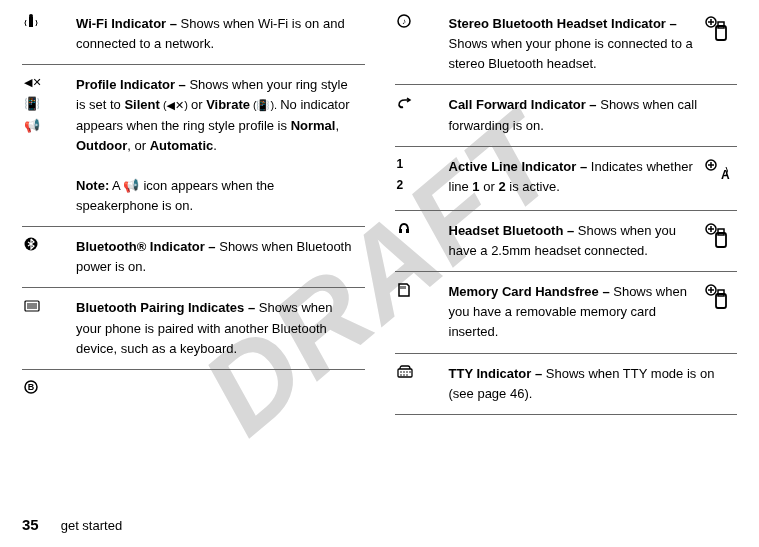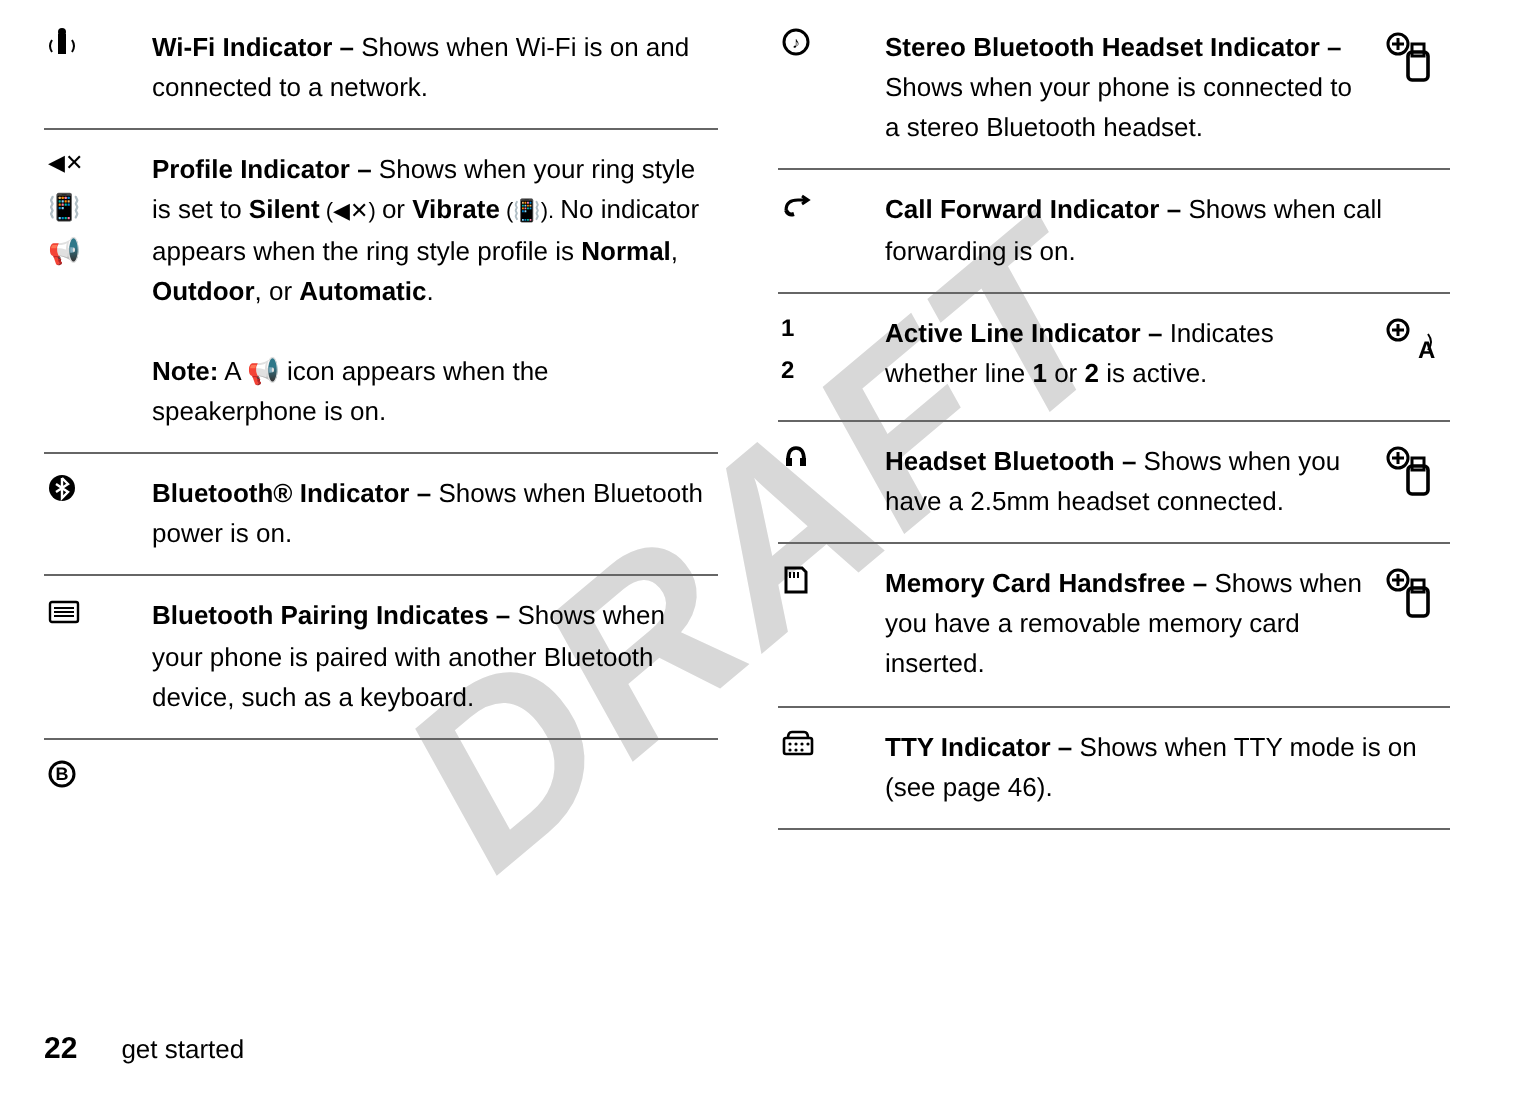--- a/index.html
+++ b/index.html
@@ -24,21 +24,21 @@
       color: #d8d8d8;
       z-index: 0;
       pointer-events: none;
       letter-spacing: 2px;
     }
     .page {
       position: relative;
       z-index: 1;
       display: flex;
       gap: 30px;
-      padding: 10px 34px 0 22px;
+      padding: 10px 22px 0 22px;
       height: 480px;
     }
     .col {
       flex: 1;
       display: flex;
       flex-direction: column;
     }
     .row {
       display: flex;
       border-bottom: 1px solid #666;
@@ -292,14 +292,14 @@
         </span>
       </div>
       <div class="desc-cell">
         <b>TTY Indicator –</b><span> Shows when TTY mode is on (see page 46).</span>
       </div>
     </div>
   </div>
 </div>
 
 <div class="footer">
-  <b>22</b><span>get started</span>
+  <b>35</b><span>get started</span>
 </div>
 
 </body></html>

